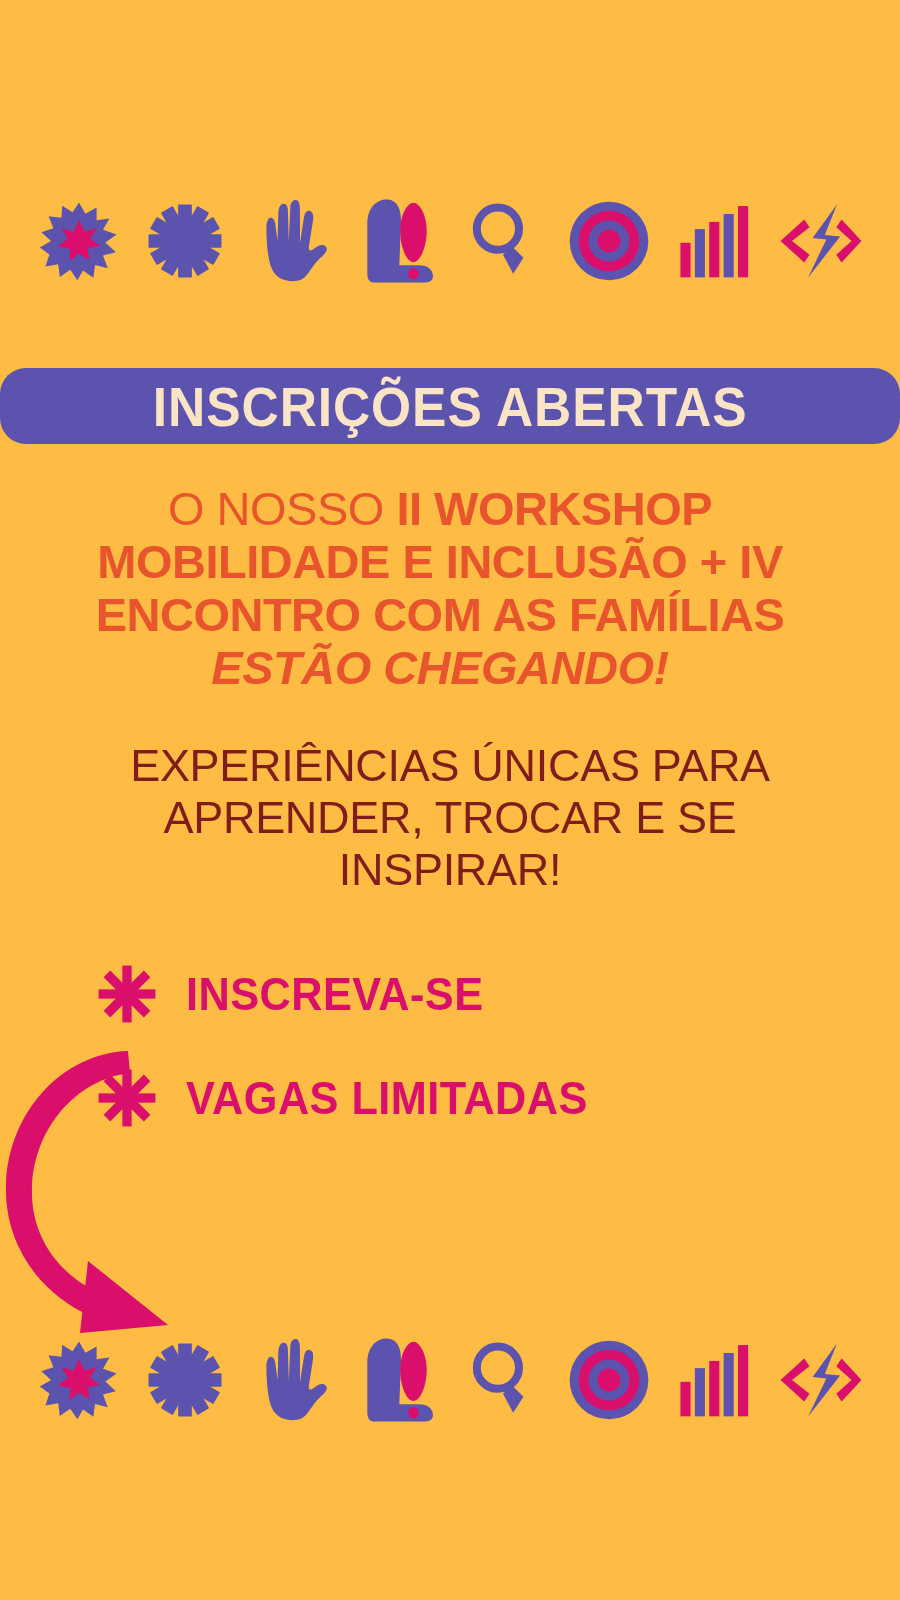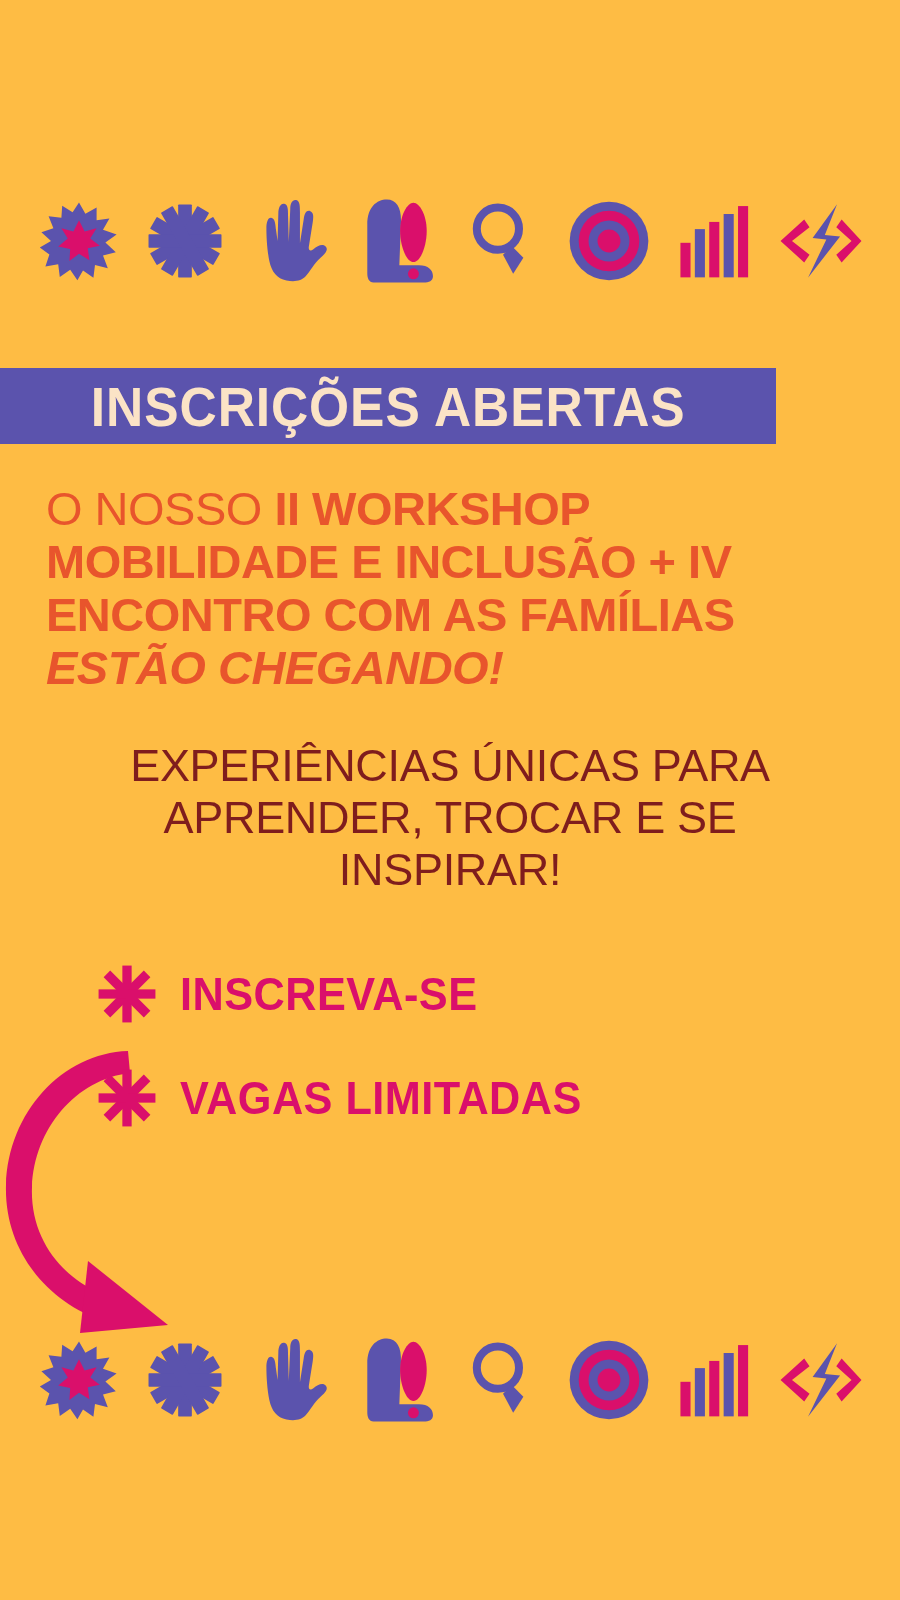--- a/index.html
+++ b/index.html
@@ -47,47 +47,48 @@
     justify-content: center;
     flex: 0 0 auto;
   }
   .icon-cell svg { display: block; overflow: visible; }
 
   
   .banner {
     position: absolute;
     left: 0;
     top: 368px;
-    width: 776px;
+    width: 900px;
     height: 76px;
     background: #5B53AD;
     display: flex;
     align-items: center;
     justify-content: center;
+    border-radius: 26px;
   }
   .banner-title {
     color: #FBE3C6;
     font-family: "Liberation Sans Narrow", "Liberation Sans", sans-serif;
     font-weight: bold;
     font-size: 56px;
     letter-spacing: 1px;
     line-height: 1;
     white-space: nowrap;
     transform: scaleX(0.92);
     transform-origin: center;
     margin-top: 2px;
   }
 
   
   .headline {
     position: absolute;
-    left: 46px;
+    left: 40px;
     top: 482px;
     width: 800px;
-    text-align: left;
+    text-align: center;
     color: #E8552C;
     font-size: 47px;
     line-height: 53px;
     letter-spacing: -0.5px;
   }
   .headline .light { font-weight: 300; }
   .headline .bold  { font-weight: bold; }
   .headline .bolditalic { font-weight: bold; font-style: italic; }
 
   .subline {
@@ -107,21 +108,21 @@
   .bullets {
     position: absolute;
     left: 96px;
     top: 942px;
     width: 760px;
   }
   .bullet-row {
     display: flex;
     align-items: center;
     height: 104px;
-    gap: 22px;
+    gap: 28px;
   }
   .bullet-star {
     flex: 0 0 auto;
     width: 62px;
     height: 62px;
     display: flex;
     align-items: center;
     justify-content: center;
   }
   .bullet-label {

